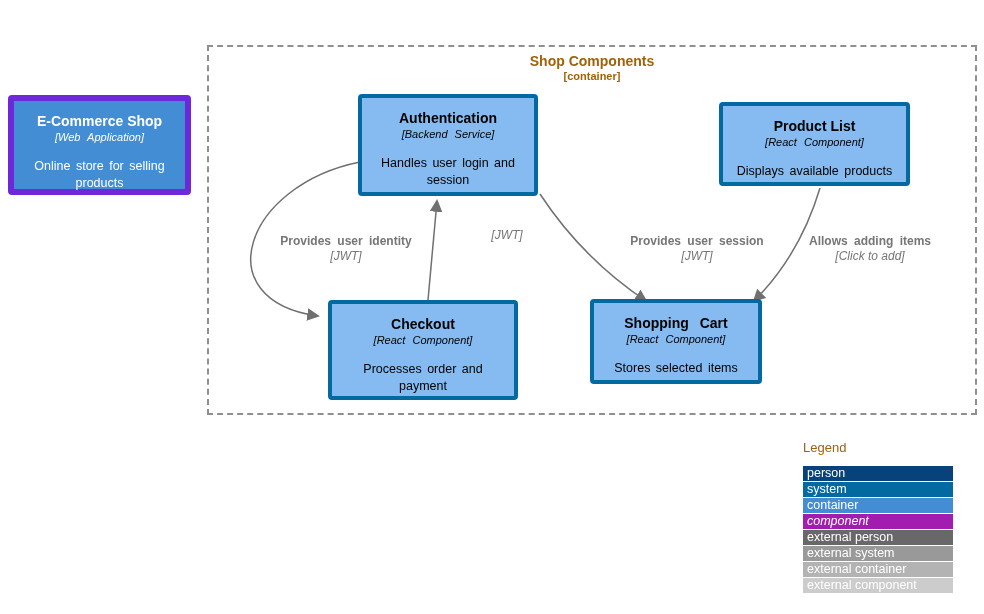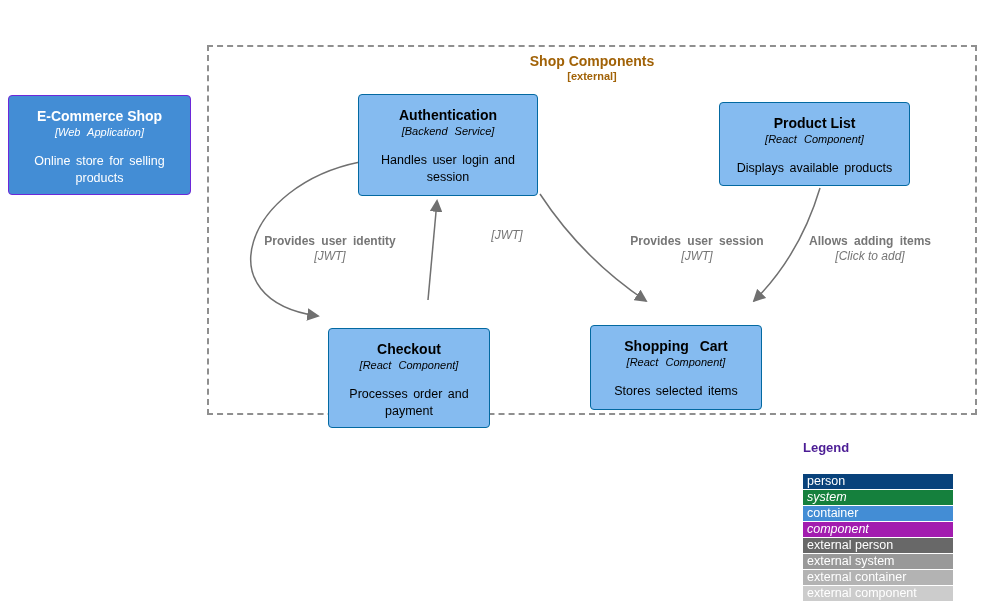--- a/index.html
+++ b/index.html
@@ -28,61 +28,61 @@
   .group-title .t2 { font-size: 11px; font-weight: bold; margin-top: 1px; }
   .node {
     position: absolute;
     border-radius: 4px;
     text-align: center;
     padding-top: 11px;
     z-index: 3;
   }
   .node.container-node {
     color: #ffffff;
-    border: 1px solid #6d28d9;
+    border: 6px solid #6d28d9;
   }
   .node.component-node {
     color: #000000;
-    border: 1px solid #0369a1;
+    border: 4px solid #0369a1;
   }
   .node-title { font-size: 14px; font-weight: bold; line-height: 18px; }
   .node-subtitle { font-size: 11px; font-style: italic; line-height: 14px; word-spacing: 4px; }
   .node-desc { font-size: 12.5px; line-height: 17px; margin-top: 14px; padding: 0 10px; word-spacing: 2px; }
   .ws-6 { word-spacing: 7px; }
   .edge-label {
     position: absolute;
     text-align: center;
     color: #767676;
     z-index: 2;
   }
   .edge-label .lbl { font-size: 12px; font-weight: bold; line-height: 14.5px; word-spacing: 3px; }
   .edge-label .note { font-size: 12px; font-style: italic; line-height: 14.5px; }
   svg.edges { position: absolute; left: 0; top: 0; z-index: 1; }
   .legend { position: absolute; left: 803px; top: 440px; width: 150px; z-index: 3; }
-  .legend-title { font-size: 13px; font-weight: bold; color: #4c1d95; margin-bottom: 19px; }
+  .legend-title { font-size: 13px; font-weight: normal; color: #a16207; margin-bottom: 11px; }
   .legend-row {
     width: 150px;
     height: 15px;
     line-height: 15px;
     margin-bottom: 1px;
     padding-left: 4px;
     color: #ffffff;
     font-size: 12.5px;
     overflow: hidden;
   }
 </style>
 </head>
 <body>
 
 <div class="canvas">
 
   <div class="group-box" style="left:207px; top:45px; width:770px; height:370px;">
     <div class="group-title">
       <div class="t1">Shop Components</div>
-      <div class="t2">[external]</div>
+      <div class="t2">[container]</div>
     </div>
   </div>
 
   <svg class="edges" width="984" height="614" viewBox="0 0 984 614">
     <defs>
       <marker id="arrow" viewBox="0 0 10 10" refX="8.5" refY="5" markerWidth="8.5" markerHeight="8.5" orient="auto-start-reverse">
         <path d="M 0 0 L 10 5 L 0 10 z" fill="#707070"></path>
       </marker>
     </defs>
     <path d="M 360 162 C 245 185, 205 300, 318 316" fill="none" stroke="#707070" stroke-width="1.5" marker-end="url(#arrow)"></path>
@@ -102,33 +102,33 @@
     <div class="node-subtitle">[Backend Service]</div>
     <div class="node-desc">Handles user login and session</div>
   </div>
 
   <div class="node component-node" style="left: 719px; top: 102px; width: 191px; height: 84px; background-color: rgb(133, 187, 240);">
     <div class="node-title">Product List</div>
     <div class="node-subtitle">[React Component]</div>
     <div class="node-desc">Displays available products</div>
   </div>
 
-  <div class="node component-node" style="left: 328px; top: 300px; width: 162px; height: 100px; background-color: rgb(133, 187, 240); margin-top: 28px;">
+  <div class="node component-node" style="left: 328px; top: 300px; width: 190px; height: 100px; background-color: rgb(133, 187, 240);">
     <div class="node-title">Checkout</div>
     <div class="node-subtitle">[React Component]</div>
     <div class="node-desc">Processes order and payment</div>
   </div>
 
-  <div class="node component-node" style="left: 590px; top: 325px; width: 172px; height: 85px; background-color: rgb(133, 187, 240);">
+  <div class="node component-node" style="left: 590px; top: 299px; width: 172px; height: 85px; background-color: rgb(133, 187, 240);">
     <div class="node-title ws-6">Shopping Cart</div>
     <div class="node-subtitle">[React Component]</div>
     <div class="node-desc">Stores selected items</div>
   </div>
 
-  <div class="edge-label" style="left:240px; top:234px; width:180px;">
+  <div class="edge-label" style="left:256px; top:234px; width:180px;">
     <div class="lbl">Provides user identity</div>
     <div class="note">[JWT]</div>
   </div>
 
   <div class="edge-label" style="left:437px; top:228px; width:140px;">
     <div class="note">[JWT]</div>
   </div>
 
   <div class="edge-label" style="left:607px; top:234px; width:180px;">
     <div class="lbl">Provides user session</div>
@@ -136,21 +136,21 @@
   </div>
 
   <div class="edge-label" style="left:785px; top:234px; width:170px;">
     <div class="lbl">Allows adding items</div>
     <div class="note">[Click to add]</div>
   </div>
 
   <div class="legend">
     <div class="legend-title">Legend</div>
     <div class="legend-row" style="background-color: rgb(8, 66, 123);">person</div>
-    <div class="legend-row" style="background-color: #15803d; font-style: italic;">system</div>
+    <div class="legend-row" style="background-color: #0369a1;">system</div>
     <div class="legend-row" style="background-color: rgb(67, 141, 213);">container</div>
     <div class="legend-row" style="background-color: #a21caf; font-style: italic;">component</div>
     <div class="legend-row" style="background-color: rgb(104, 104, 104);">external person</div>
     <div class="legend-row" style="background-color: rgb(153, 153, 153);">external system</div>
     <div class="legend-row" style="background-color: rgb(179, 179, 179);">external container</div>
     <div class="legend-row" style="background-color: rgb(204, 204, 204);">external component</div>
   </div>
 
 </div>
 

